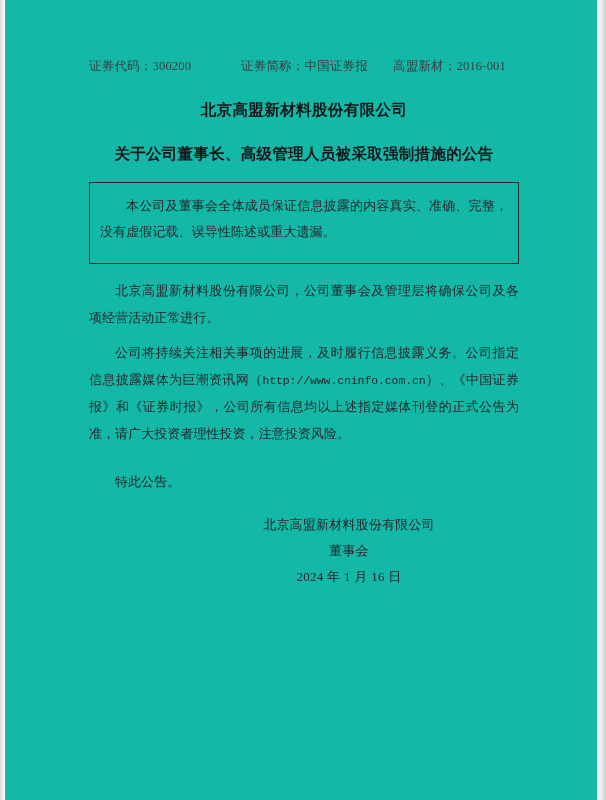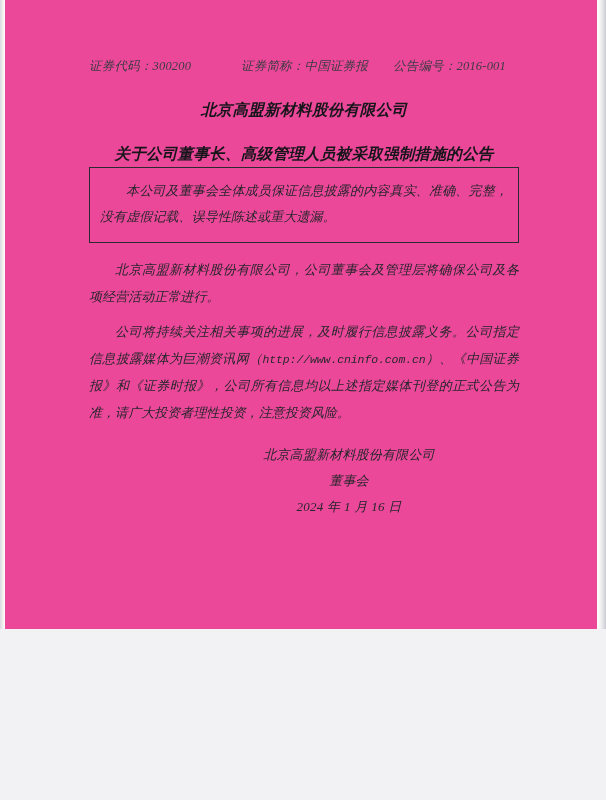--- a/index.html
+++ b/index.html
@@ -10,24 +10,23 @@
   body {
     width: 606px;
     height: 800px;
     overflow: hidden;
     font-family: "Liberation Serif", "DejaVu Serif", serif;
   }
 
   #page {
     position: relative;
     width: 606px;
-    height: 629px;
-    background: #ec4899;
+    height: 800px;
+    background: #14b8a6;
     box-sizing: border-box;
-    font-style: italic;
   }
 
   
   #page::before {
     content: "";
     position: absolute;
     top: 0; left: 0;
     width: 5px; height: 100%;
     background: linear-gradient(to right, #d9d9df 0%, #ececed 45%, #ffffff 100%);
     pointer-events: none;
@@ -79,23 +78,24 @@
   .title-sub {
     font-size: 15.5px;
     font-weight: bold;
     letter-spacing: 0.3px;
     line-height: 26px;
     margin-top: 18px;
   }
 
   
   .statement-box {
+    margin-top: 15px;
     border: 1px solid #2a2a30;
     box-sizing: border-box;
-    padding: 10px 10px 12px 10px;
+    padding: 10px 10px 18px 10px;
   }
   .statement-text {
     font-size: 13px;
     line-height: 26px;
     color: #26262c;
     text-align: justify;
     text-indent: 2em;
     letter-spacing: 0.1px;
     margin: 0;
   }
@@ -141,36 +141,37 @@
   <div class="content">
 
     <div class="meta-row">
       <span class="meta-item meta-code">
         <span class="meta-label">证券代码：</span><span class="meta-value">300200</span>
       </span>
       <span class="meta-item meta-abbr">
         <span class="meta-label">证券简称：</span><span class="meta-value">中国证券报</span>
       </span>
       <span class="meta-item meta-number">
-        <span class="meta-label">公告编号：</span><span class="meta-value">2016-001</span>
+        <span class="meta-label">高盟新材：</span><span class="meta-value">2016-001</span>
       </span>
     </div>
 
     <div class="title-block">
       <div class="title-main">北京高盟新材料股份有限公司</div>
       <div class="title-sub">关于公司董事长、高级管理人员被采取强制措施的公告</div>
     </div>
 
     <div class="statement-box">
       <p class="statement-text">本公司及董事会全体成员保证信息披露的内容真实、准确、完整，没有虚假记载、误导性陈述或重大遗漏。</p>
     </div>
 
     <div class="body-block">
       <p class="para">北京高盟新材料股份有限公司，公司董事会及管理层将确保公司及各项经营活动正常进行。</p>
       <p class="para para-notice"><span>公司将持续关注相关事项的进展，及时履行信息披露义务。公司指定信息披露媒体为巨潮资讯网（</span><span class="url-text">http://www.cninfo.com.cn</span><span>）、《中国证券报》和《证券时报》，公司所有信息均以上述指定媒体刊登的正式公告为准，请广大投资者理性投资，注意投资风险。</span></p>
+      <p class="para para-closing">特此公告。</p>
     </div>
 
     <div class="signature">
       <span class="sig-line">北京高盟新材料股份有限公司</span>
       <span class="sig-line">董事会</span>
       <span class="sig-line sig-date">2024 年 1 月 16 日</span>
     </div>
 
   </div>
 </div>

